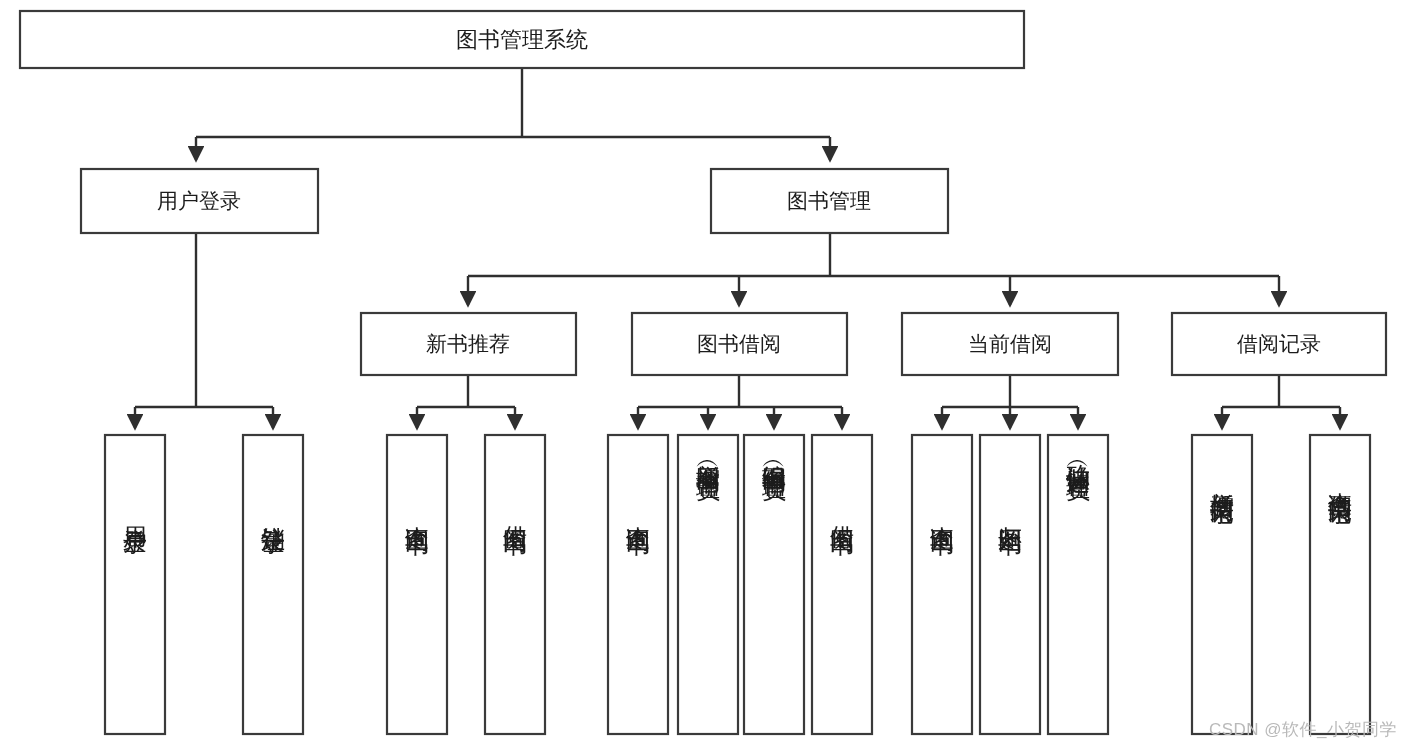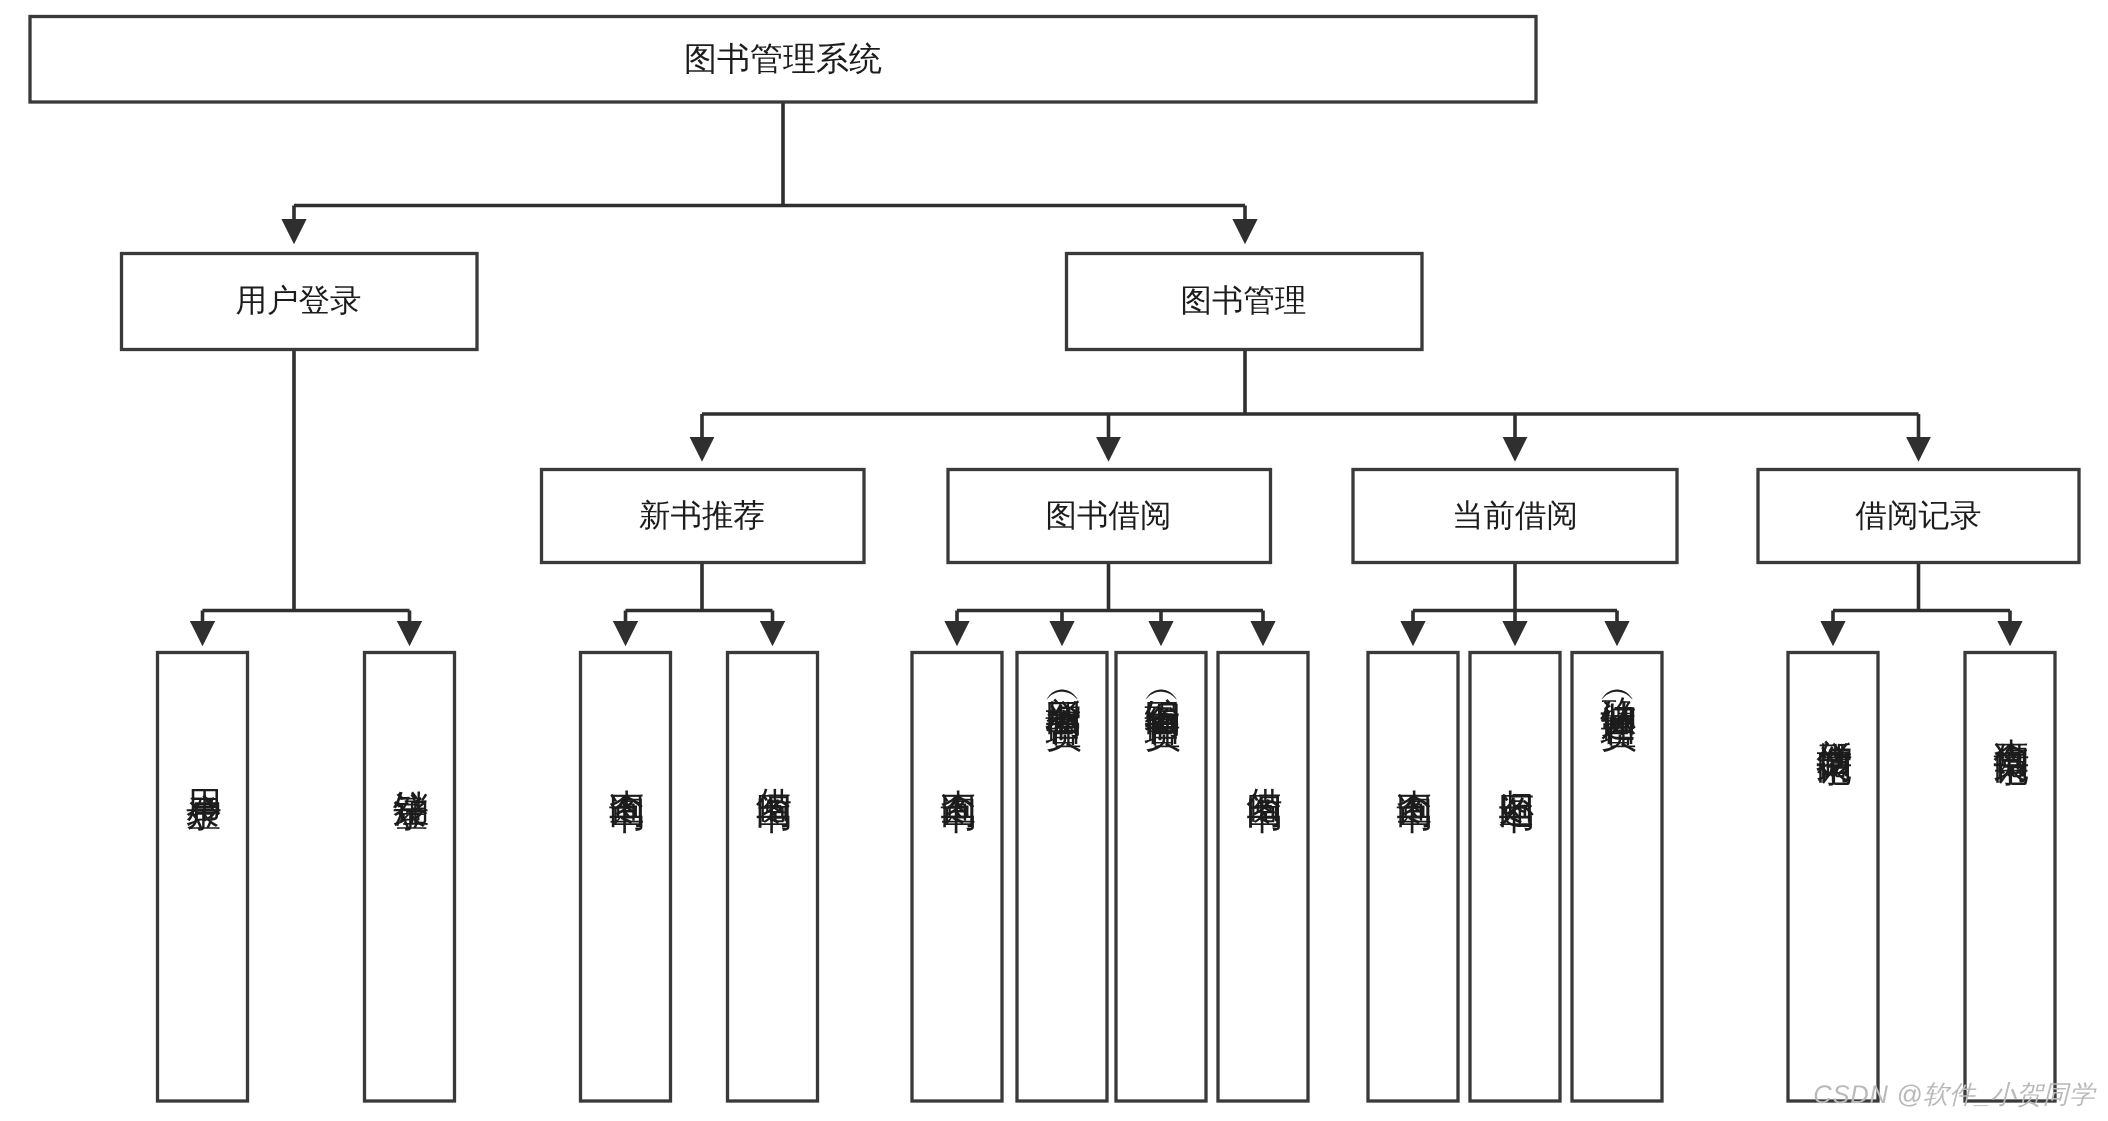--- a/index.html
+++ b/index.html
@@ -69,21 +69,20 @@
   }
   .watermark {
     position: absolute;
     right: 8px;
     bottom: 6px;
     font-family: "Liberation Sans", "DejaVu Sans", sans-serif;
     font-size: 17px;
     color: #b9b9b9;
     letter-spacing: 0.5px;
     white-space: nowrap;
-    font-style: italic;
   }
 </style>
 </head>
 <body>
 
 <div id="diagram-root">
 
   <svg class="diagram-canvas" viewBox="0 0 1405 747" xmlns="http://www.w3.org/2000/svg">
     <defs>
       <marker id="arrow" viewBox="0 0 12 12" refX="10" refY="6" markerWidth="7" markerHeight="7" orient="auto-start-reverse">

